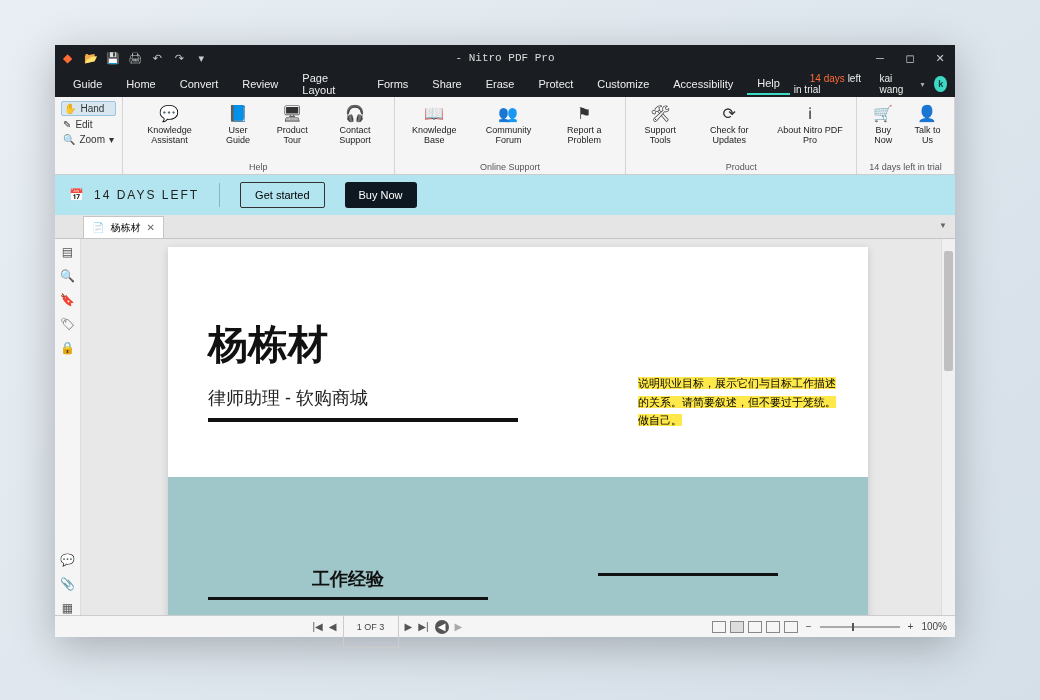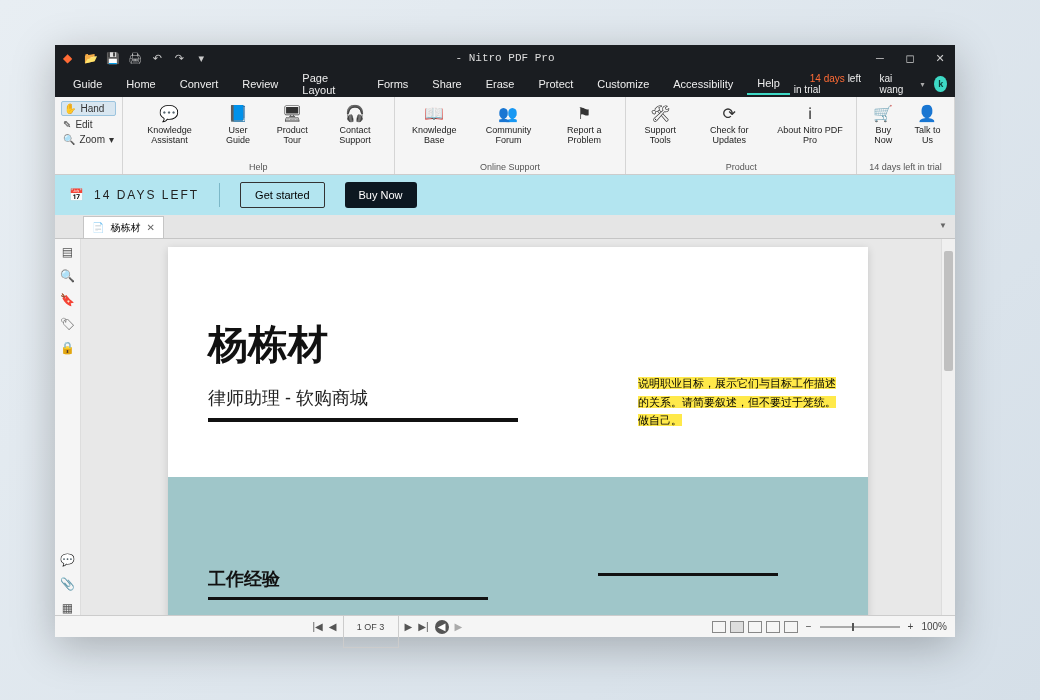--- a/index.html
+++ b/index.html
@@ -44,21 +44,21 @@
 .doc-viewport { flex: 1; background: #e8e8e8; position: relative; overflow: hidden; }
 .page { position: absolute; left: 50%; transform: translateX(-50%); top: 8px; width: 700px; height: 900px; background: #fff; box-shadow: 0 2px 8px rgba(0,0,0,0.15); }
 .page-content { padding: 70px 40px; }
 .resume-name { font-size: 40px; font-weight: 900; color: #111; }
 .resume-sub { font-size: 18px; color: #222; margin-top: 14px; }
 .hr-thick { border: none; border-top: 4px solid #111; width: 310px; margin-top: 8px; }
 .highlight-box { position: absolute; right: 30px; top: 105px; width: 200px; font-size: 11px; line-height: 1.7; margin-top: 22px; }
 .highlight-box span { background: #ffe94a; }
 .teal-section { position: absolute; left: 0; right: 0; top: 230px; height: 400px; background: #9fc6c9; padding: 90px 40px 0; }
 .section-cols { display: flex; gap: 110px; }
-.section-title { font-size: 18px; font-weight: 900; color: #111; }
+.section-title { font-size: 18px; font-weight: 900; color: #111; text-align: center; }
 .hr-sec { border: none; border-top: 3px solid #111; width: 280px; margin-top: 6px; }
 .scrollbar-v { position: absolute; right: 0; top: 0; bottom: 0; width: 14px; background: #f0f0f0; border-left: 1px solid #ddd; }
 .scrollbar-v .thumb { background: #c0c0c0; position: absolute; left: 2px; right: 2px; top: 12px; height: 120px; border-radius: 2px; }
 .statusbar { height: 22px; background: #f5f5f5; border-top: 1px solid #ccc; display: flex; align-items: center; padding: 0 8px; font-size: 10px; color: #444; }
 .page-nav { display: flex; align-items: center; gap: 6px; margin: 0 auto; }
 .page-nav .nav-btn { cursor: pointer; color: #555; font-size: 10px; }
 .page-nav .page-input { border: 1px solid #ccc; padding: 15px 8px; font-size: 9px; width: 56px; text-align: center; }
 .status-right { display: flex; align-items: center; gap: 8px; }
 .view-icons { display: flex; gap: 4px; }
 .view-icons .vi { width: 14px; height: 12px; border: 1px solid #888; cursor: pointer; }

